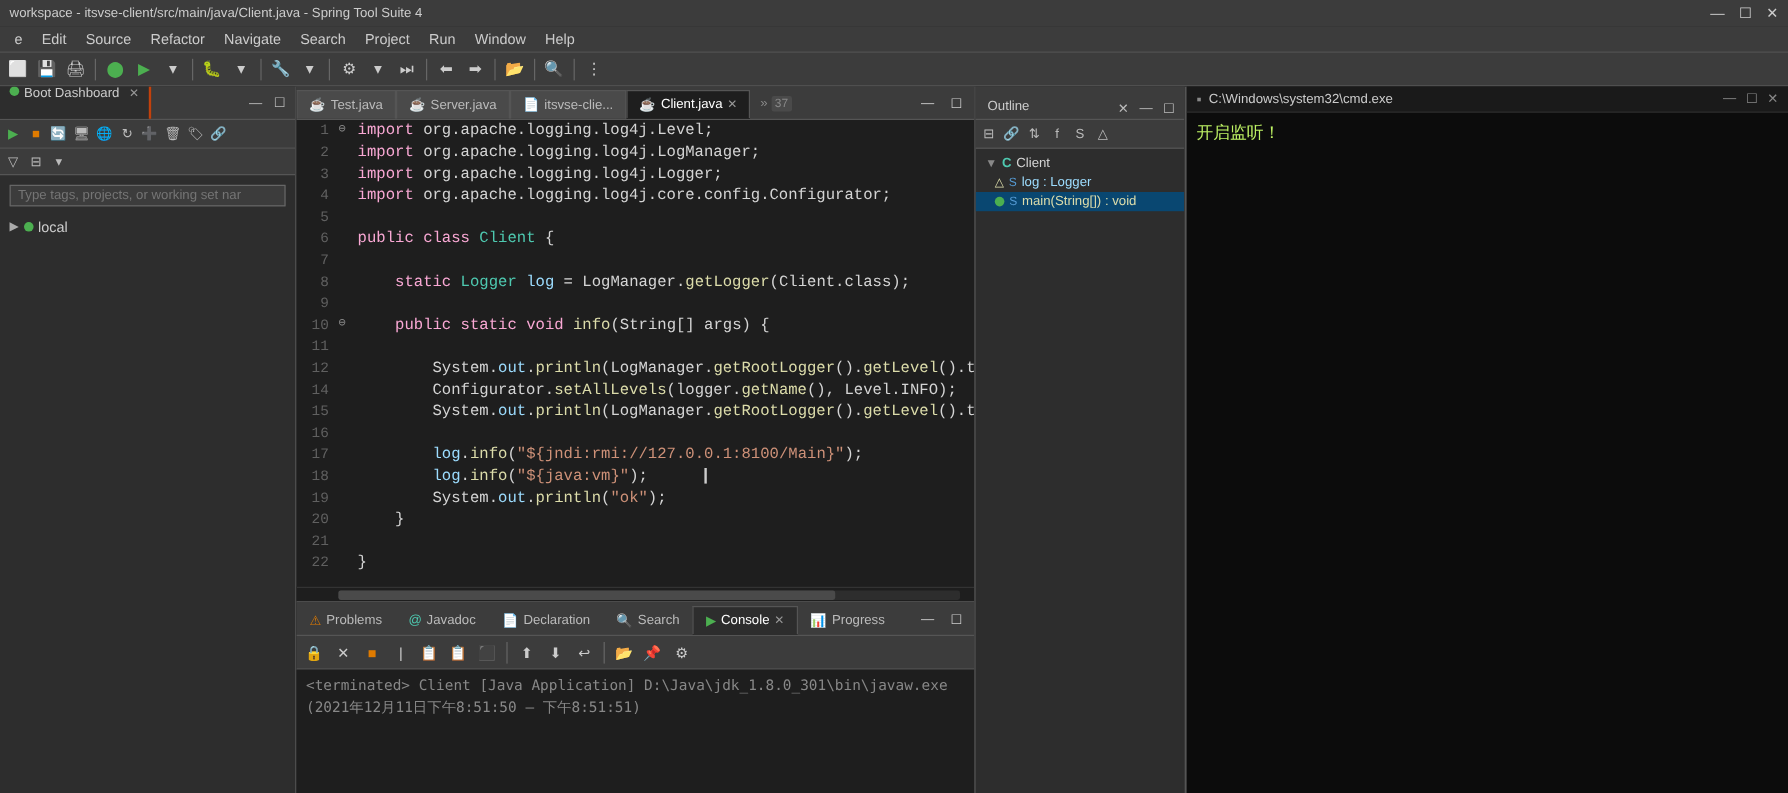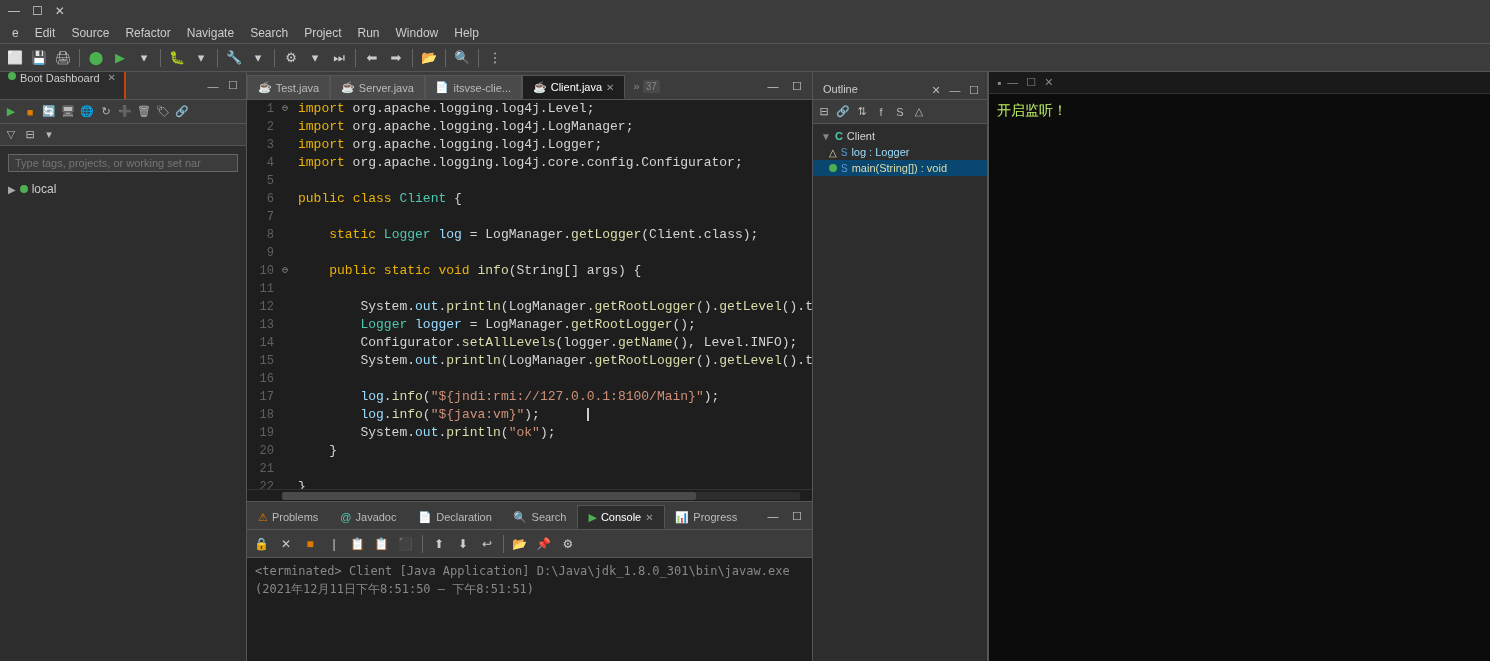--- a/index.html
+++ b/index.html
@@ -78,35 +78,38 @@
     .bottom-panel { height: 160px; display: flex; flex-direction: column; border-top: 1px solid #555; flex-shrink: 0; background: #2d2d2d; }
     .bottom-tabs { height: 28px; background: #3c3c3c; display: flex; align-items: flex-end; border-bottom: 1px solid #555; }
     .bottom-tab { padding: 4px 10px; font-size: 11px; color: #bbb; cursor: pointer; border: 1px solid transparent; height: 24px; display: flex; align-items: center; gap: 4px; margin-top: 4px; }
     .bottom-tab.active { background: #2d2d2d; border: 1px solid #555; border-bottom: 1px solid #2d2d2d; color: #fff; }
     .bottom-toolbar { height: 28px; background: #3c3c3c; display: flex; align-items: center; padding: 0 4px; gap: 2px; border-bottom: 1px solid #555; }
     .bottom-toolbar-btn { width: 22px; height: 22px; display: flex; align-items: center; justify-content: center; cursor: pointer; color: #ccc; font-size: 12px; }
     .console-content { flex: 1; background: #1e1e1e; padding: 4px 8px; font-family: 'Consolas', monospace; font-size: 12px; overflow-y: auto; color: #cccccc; }
     .console-line { line-height: 18px; }
 
     
-    .kw { color: #eab308; }
+    .kw { color: #f9a8d4; }
     .type { color: #4ec9b0; }
     .str { color: #ce9178; }
     .method-call { color: #dcdcaa; }
     .var { color: #9cdcfe; }
 
     
     ::-webkit-scrollbar { width: 8px; height: 8px; }
     ::-webkit-scrollbar-track { background: #1e1e1e; }
     ::-webkit-scrollbar-thumb { background: #555; border-radius: 2px; }
   </style>
 </head>
 <body>
 
 <div class="title-bar">
+  <div class="title-bar-left">
+    <span>workspace - itsvse-client/src/main/java/Client.java - Spring Tool Suite 4</span>
+  </div>
   <div class="title-bar-right">
     <span class="title-bar-btn">—</span>
     <span class="title-bar-btn">☐</span>
     <span class="title-bar-btn">✕</span>
   </div>
 </div>
 
 <div class="menu-bar">
   <span class="menu-item">e</span>
   <span class="menu-item">Edit</span>
@@ -278,25 +281,20 @@
         </div>
         <div class="code-line">
           <span class="line-num">11</span>
           <span class="line-arrow"></span>
           <span class="line-content"></span>
         </div>
         <div class="code-line">
           <span class="line-num">12</span>
           <span class="line-arrow"></span>
           <span class="line-content">        System.<span class="var">out</span>.<span class="method-call">println</span>(LogManager.<span class="method-call">getRootLogger</span>().<span class="method-call">getLevel</span>().toS</span>
-        </div>
-        <div class="code-line">
-          <span class="line-num">13</span>
-          <span class="line-arrow"></span>
-          <span class="line-content">        <span class="type">Logger</span> <span class="var">logger</span> = LogManager.<span class="method-call">getRootLogger</span>();</span>
         </div>
         <div class="code-line">
           <span class="line-num">14</span>
           <span class="line-arrow"></span>
           <span class="line-content">        Configurator.<span class="method-call">setAllLevels</span>(logger.<span class="method-call">getName</span>(), Level.INFO);</span>
         </div>
         <div class="code-line">
           <span class="line-num">15</span>
           <span class="line-arrow"></span>
           <span class="line-content">        System.<span class="var">out</span>.<span class="method-call">println</span>(LogManager.<span class="method-call">getRootLogger</span>().<span class="method-call">getLevel</span>().toS</span>
@@ -442,20 +440,21 @@
         <span class="green-circle"></span>
         <span style="color:#569cd6; font-size:10px;">S</span>
         <span style="color:#dcdcaa; font-size:11px;">main(String[]) : void</span>
       </div>
     </div>
   </div>
 
   <div class="cmd-panel">
     <div class="cmd-title-bar">
       <span class="cmd-icon">▪</span>
+      <span class="cmd-title">C:\Windows\system32\cmd.exe</span>
       <div class="cmd-win-btns">
         <span class="cmd-win-btn">—</span>
         <span class="cmd-win-btn">☐</span>
         <span class="cmd-win-btn">✕</span>
       </div>
     </div>
     <div class="cmd-content">
       <div class="cmd-text-cn">开启监听！</div>
     </div>
   </div>

